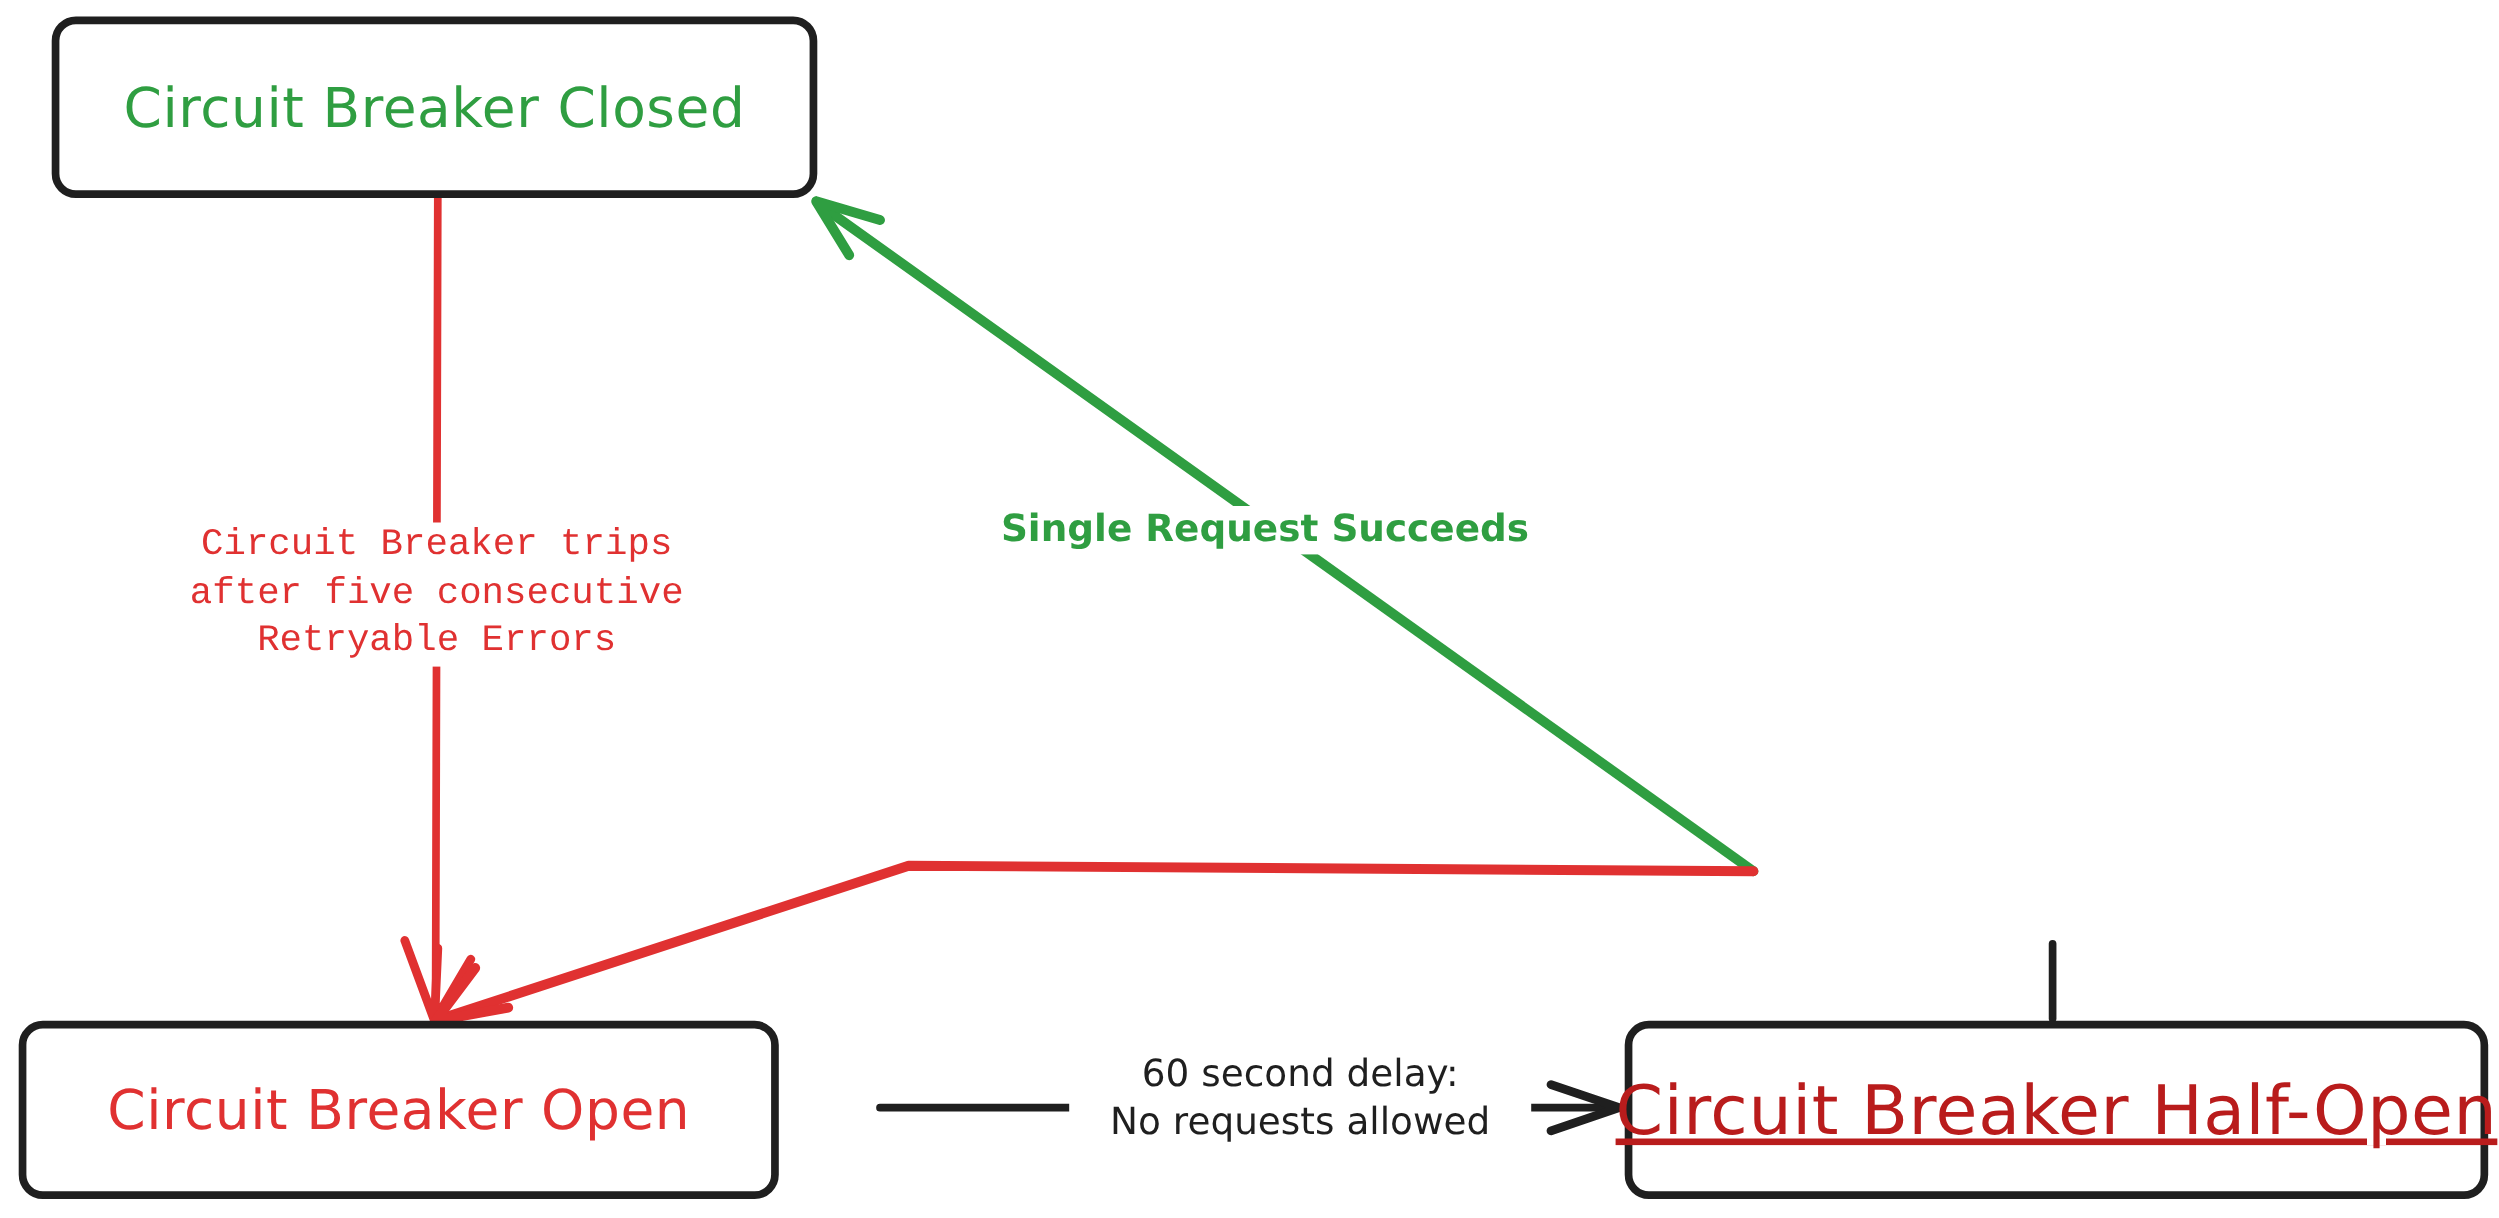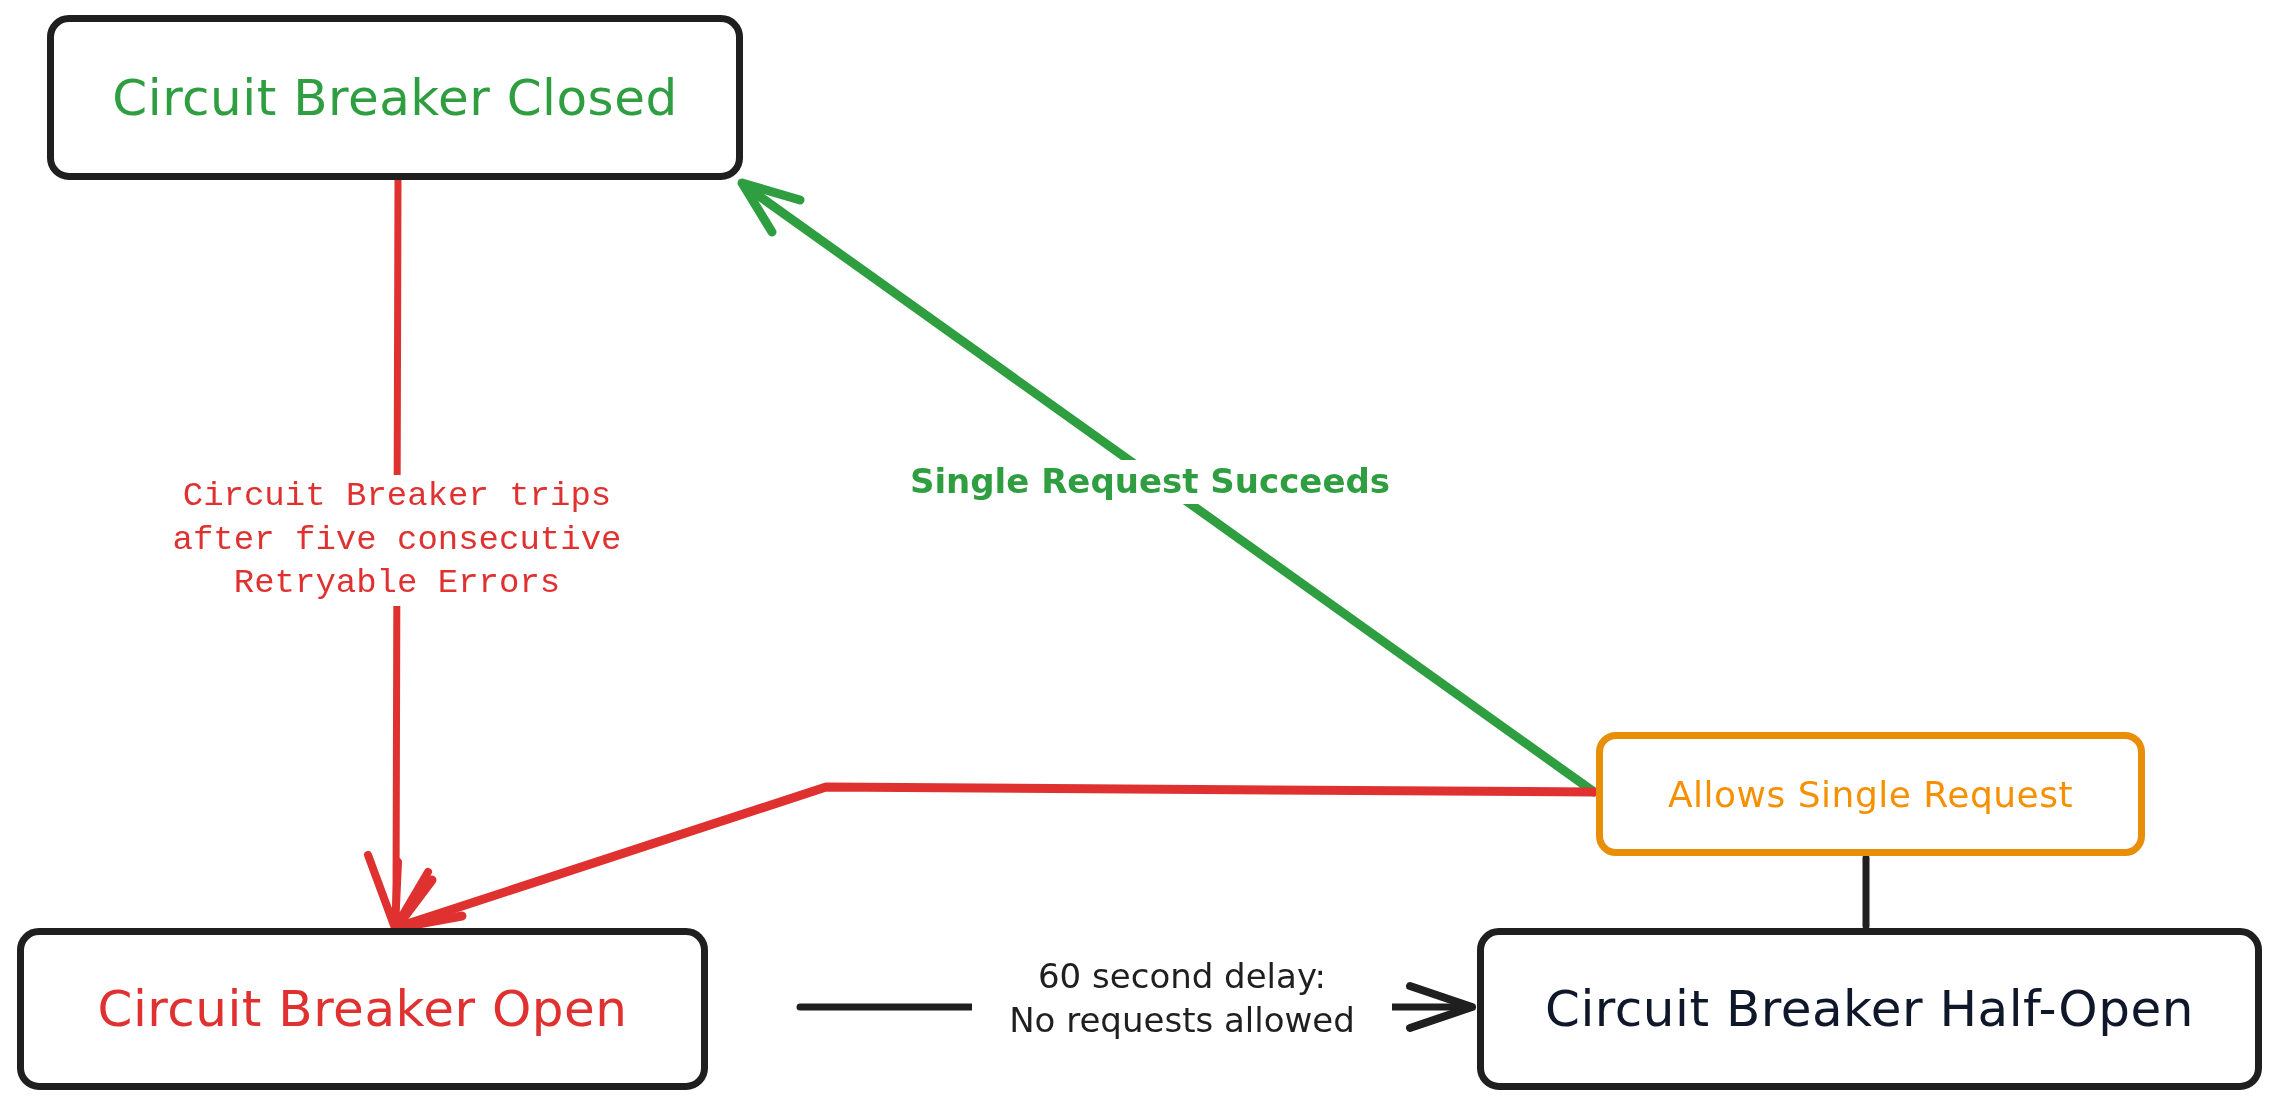--- a/index.html
+++ b/index.html
@@ -37,21 +37,21 @@
   .node-orange {
     border: 7px solid #e98e09;
     border-radius: 20px;
   }
   .node-label {
     white-space: nowrap;
     letter-spacing: 0.5px;
   }
   .lbl-closed   { color: #2f9e41; font-size: 50px; }
   .lbl-open     { color: #e03131; font-size: 50px; }
-  .lbl-halfopen { color: #0f172a; font-size: 50px; }
+  .lbl-halfopen { color: #b91c1c; font-size: 62px; text-decoration: underline; }
   .lbl-allows   { color: #f59100; font-size: 36px; }
 
   .edge-label {
     position: absolute;
     text-align: center;
     line-height: 1.28;
     white-space: pre;
     background: #ffffff;
   }
   .edge-red    { color: #e03131; font-size: 34px; }
@@ -95,23 +95,20 @@
   </div>
 
   <div class="node node-black" style="left:17px; top:928px; width:691px; height:162px;">
     <span class="node-label lbl-open">Circuit Breaker Open</span>
   </div>
 
   <div class="node node-black" style="left:1477px; top:928px; width:785px; height:162px;">
     <span class="node-label lbl-halfopen">Circuit Breaker Half-Open</span>
   </div>
 
-  <div class="node node-orange" style="left:1596px; top:732px; width:549px; height:124px;">
-    <span class="node-label lbl-allows">Allows Single Request</span>
-  </div>
 
   <div class="edge-label edge-red" style="left:172px; top:475px; width:450px;font-family:Liberation Mono, monospace;">Circuit Breaker trips
 after five consecutive
 Retryable Errors</div>
 
   <div class="edge-label edge-green" style="left:900px; top:460px; width:500px;font-weight:bold;">Single Request Succeeds</div>
 
 
   <div class="edge-label edge-black" style="left:972px; top:955px; width:420px;">60 second delay:
 No requests allowed</div>

